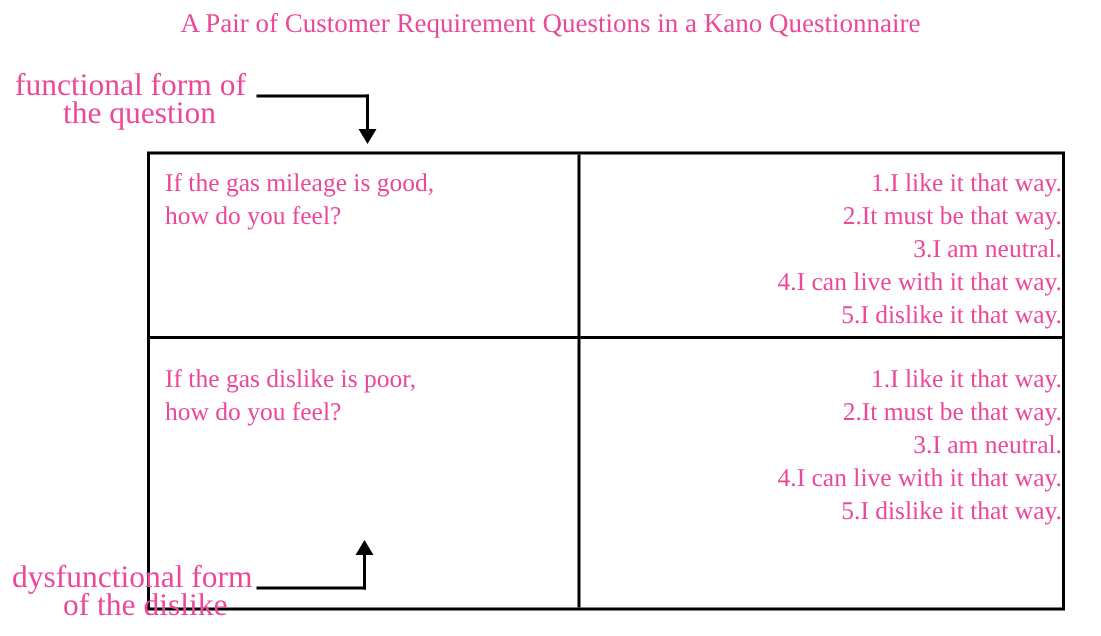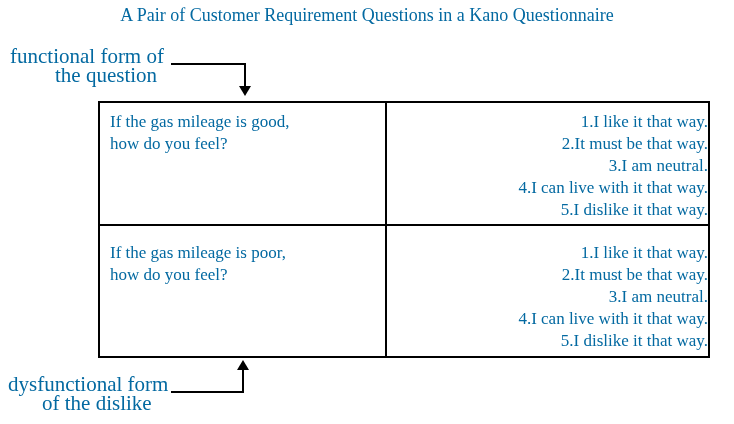--- a/index.html
+++ b/index.html
@@ -1,41 +1,41 @@
 <!DOCTYPE html>
 <html><head>
 <meta charset="utf-8">
 <style>
   html, body { margin: 0; padding: 0; background: #ffffff; }
   .canvas {
     position: relative;
     width: 734px;
     height: 424px;
     background: #ffffff;
-    color: #0369a1;
+    color: #ec4899;
     font-family: "Liberation Serif", "DejaVu Serif", serif;
     overflow: hidden;
   }
   .title {
     position: absolute;
     top: 5px;
     left: 0;
     width: 100%;
     text-align: center;
     font-size: 18px;
     white-space: nowrap;
   }
   .ann {
     position: absolute;
     font-size: 21px;
     line-height: 20px;
     white-space: nowrap;
   }
   .func-l1 { left: 10px;  top: 46px;  }
-  .func-l2 { left: 55px;  top: 65px;  }
+  .func-l2 { left: 42px;  top: 65px;  }
   .dysf-l1 { left: 8px;   top: 374px; text-align: right; }
   .dysf-l2 { left: 42px;  top: 393px; }
 
   .line { position: absolute; background: #000000; }
   .func-h { left: 171px; top: 63px;  width: 75px; height: 2px; }
   .func-v { left: 244px; top: 63px;  width: 2px;  height: 25px; }
   .dysf-h { left: 171px; top: 391px; width: 73px; height: 2px; }
   .dysf-v { left: 242px; top: 370px; width: 2px;  height: 23px; }
 
   .arrowhead {
@@ -45,21 +45,21 @@
     border-right: 6px solid transparent;
   }
   .arrow-down { left: 239px; top: 86px;  border-top: 10px solid #000000; }
   .arrow-up   { left: 237px; top: 360px; border-bottom: 10px solid #000000; }
 
   .ktable {
     position: absolute;
     left: 98px;
     top: 101px;
     width: 612px;
-    height: 257px;
+    height: 306px;
     box-sizing: border-box;
     border: 2px solid #000000;
     display: grid;
     grid-template-columns: 287px 1fr;
     grid-template-rows: 123px 1fr;
     font-size: 17px;
     line-height: 22px;
   }
   .cell { box-sizing: border-box; overflow: hidden; }
   .bR { border-right: 2px solid #000000; }
@@ -99,21 +99,21 @@
         <span class="opt-num">3.</span><span>I am neutral.</span>
       </div>
       <div class="opt-line">
         <span class="opt-num">4.</span><span>I can live with it that way.</span>
       </div>
       <div class="opt-line">
         <span class="opt-num">5.</span><span>I dislike it that way.</span>
       </div>
     </div>
 
-    <div class="cell qcell bR row2">If the gas mileage is poor,
+    <div class="cell qcell bR row2">If the gas dislike is poor,
 how do you feel?</div>
 
     <div class="cell ocell row2">
       <div class="opt-line">
         <span class="opt-num">1.</span><span>I like it that way.</span>
       </div>
       <div class="opt-line">
         <span class="opt-num">2.</span><span>It must be that way.</span>
       </div>
       <div class="opt-line">

